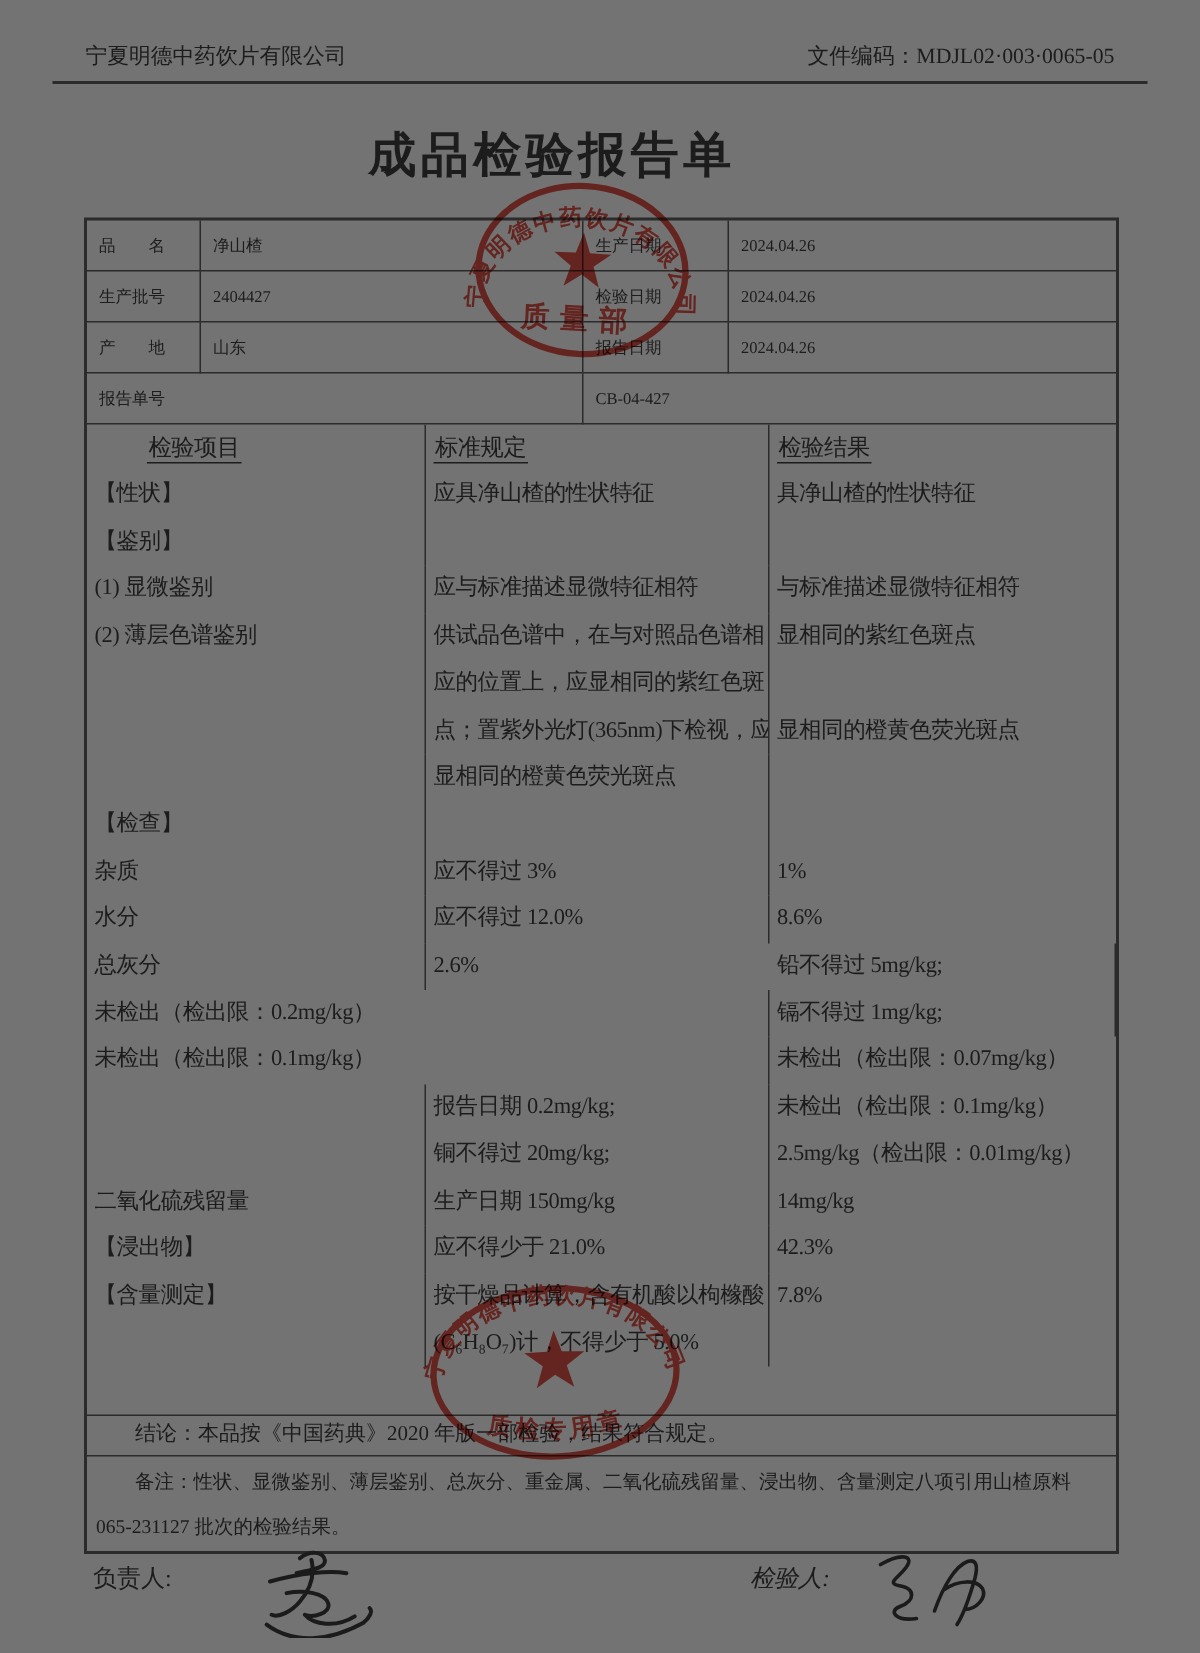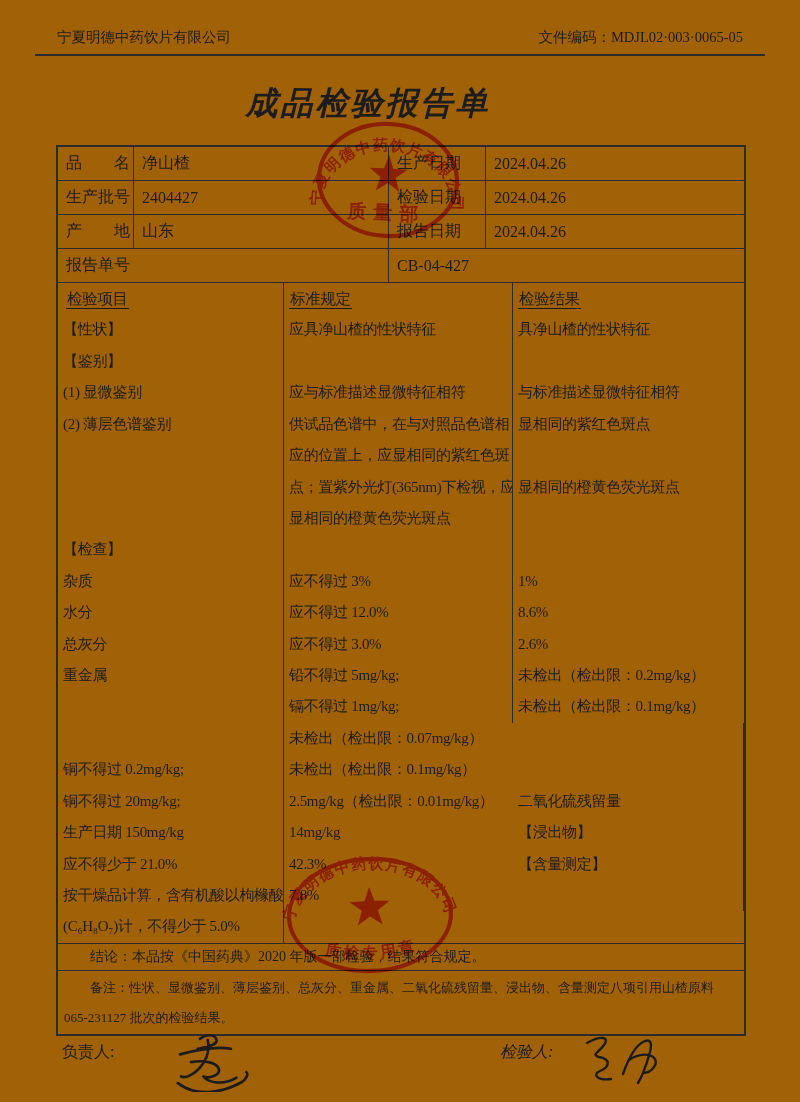--- a/index.html
+++ b/index.html
@@ -1,41 +1,41 @@
 <!DOCTYPE html>
 <html><head>
 <meta charset="utf-8">
 <style>
   html,body{margin:0;padding:0;background:#ffffff;}
-  .page{position:relative;width:800px;height:1102px;background:#a16207;overflow:hidden;
+  .page{position:relative;width:800px;height:1102px;background:#737373;overflow:hidden;
         font-family:"Liberation Serif","DejaVu Serif",serif;color:#1c1c1c;}
   
   .top-header{position:absolute;top:28px;left:57px;width:686px;display:flex;
               justify-content:space-between;font-size:14.5px;}
   .top-rule{position:absolute;top:54px;left:35px;width:730px;border-top:2px solid #2b2b2b;}
   .doc-title{position:absolute;top:82px;left:0;width:736px;text-align:center;
-             font-size:32px;font-weight:bold;letter-spacing:3px;font-style:italic;}
+             font-size:32px;font-weight:bold;letter-spacing:3px;}
   
   .doc-table{position:absolute;left:56px;top:145px;width:686px;height:887px;
              border:2px solid #2b2b2b;box-sizing:content-box;}
   .info-grid{display:grid;grid-template-columns:76px 255px 97px 258px;
              grid-template-rows:repeat(4,34px);}
   .icell{box-sizing:border-box;border-bottom:1.5px solid #2b2b2b;display:flex;
-         align-items:center;padding:0 8px;font-size:16px;white-space:nowrap;overflow:hidden;}
+         align-items:center;padding:0 8px;font-size:11px;white-space:nowrap;overflow:hidden;}
   .icell.vr{border-right:1.5px solid #2b2b2b;}
   .span2a{grid-column:1/3;}
   .span2b{grid-column:3/5;}
   
   .main-grid{display:grid;grid-template-columns:226px 229px 231px;
              grid-auto-rows:31.43px;height:660px;overflow:hidden;}
   .mcell{box-sizing:border-box;padding:0 5px;font-size:15px;letter-spacing:-0.3px;
          line-height:31.43px;white-space:nowrap;overflow:hidden;}
   .mcell.c0,.mcell.c1{border-right:1.5px solid #2b2b2b;}
   .mcell.mhead{text-align:left;font-size:15.5px;}
-  .mcell.mhead.h0{text-align:left;padding-left:8px;}
+  .mcell.mhead.h0{text-align:left;padding-left:8px;margin-left:32px;}
   .mhead span{border-bottom:1.2px solid #1c1c1c;padding:0 1px 1px 1px;}
   .conclusion-row{box-sizing:border-box;height:27px;border-top:1.5px solid #2b2b2b;
                   font-size:14px;line-height:25px;padding:0 6px 0 32px;white-space:nowrap;overflow:hidden;}
   .remark-row{box-sizing:border-box;height:64px;border-top:1.5px solid #2b2b2b;
               font-size:13px;line-height:30px;padding:2px 7px 0 6px;text-indent:26px;}
   
   .footer{position:absolute;top:1036px;left:57px;width:686px;height:60px;font-size:16px;}
   .sig-group{position:absolute;display:flex;align-items:flex-start;}
   .sig-group .lbl{white-space:nowrap;padding-top:6px;}
   .sig-group svg{margin-left:14px;margin-top:-6px;}
@@ -103,32 +103,30 @@
         <div class="mcell c0"><span>【检查】</span></div>
         <div class="mcell c1"><span></span></div>
         <div class="mcell c2"><span></span></div>
         <div class="mcell c0"><span>杂质</span></div>
         <div class="mcell c1"><span>应不得过 3%</span></div>
         <div class="mcell c2"><span>1%</span></div>
         <div class="mcell c0"><span>水分</span></div>
         <div class="mcell c1"><span>应不得过 12.0%</span></div>
         <div class="mcell c2"><span>8.6%</span></div>
         <div class="mcell c0"><span>总灰分</span></div>
-        <div class="mcell c1"><span>应不得过 3.0%</span></div>
         <div class="mcell c2"><span>2.6%</span></div>
-        <div class="mcell c0"><span>重金属</span></div>
         <div class="mcell c1"><span>铅不得过 5mg/kg;</span></div>
         <div class="mcell c2"><span>未检出（检出限：0.2mg/kg）</span></div>
         <div class="mcell c0"><span></span></div>
         <div class="mcell c1"><span>镉不得过 1mg/kg;</span></div>
         <div class="mcell c2"><span>未检出（检出限：0.1mg/kg）</span></div>
         <div class="mcell c0"><span></span></div>
         <div class="mcell c2"><span>未检出（检出限：0.07mg/kg）</span></div>
         <div class="mcell c0"><span></span></div>
-        <div class="mcell c1"><span>铜不得过 0.2mg/kg;</span></div>
+        <div class="mcell c1"><span>报告日期 0.2mg/kg;</span></div>
         <div class="mcell c2"><span>未检出（检出限：0.1mg/kg）</span></div>
         <div class="mcell c0"><span></span></div>
         <div class="mcell c1"><span>铜不得过 20mg/kg;</span></div>
         <div class="mcell c2"><span>2.5mg/kg（检出限：0.01mg/kg）</span></div>
         <div class="mcell c0"><span>二氧化硫残留量</span></div>
         <div class="mcell c1"><span>生产日期 150mg/kg</span></div>
         <div class="mcell c2"><span>14mg/kg</span></div>
         <div class="mcell c0"><span>【浸出物】</span></div>
         <div class="mcell c1"><span>应不得少于 21.0%</span></div>
         <div class="mcell c2"><span>42.3%</span></div>

